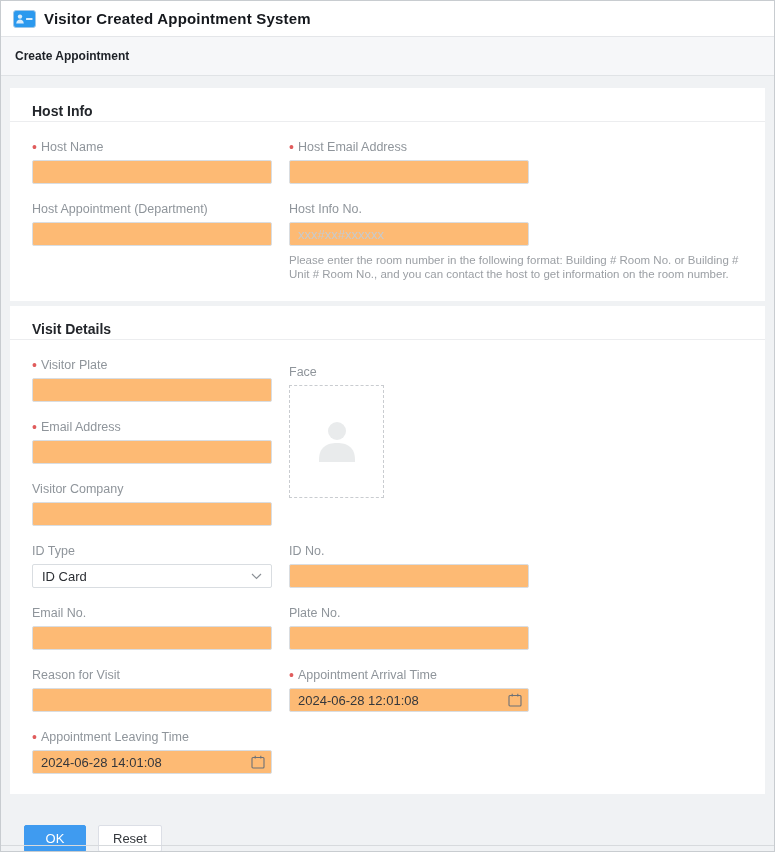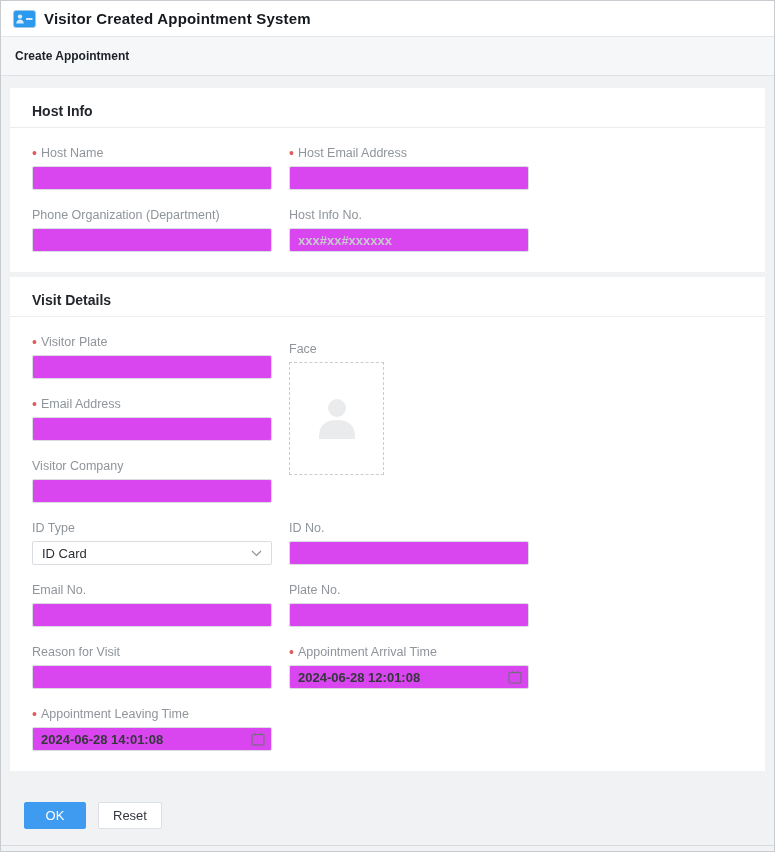--- a/index.html
+++ b/index.html
@@ -11,31 +11,31 @@
   .appbar { height:36px; background:#ffffff; border-bottom:1px solid #e4e6e9; display:flex; align-items:center; padding:0 12px; gap:8px; }
   .appbar .title { font-size:15px; font-weight:700; color:#15181d; letter-spacing:.2px; }
 
   
   .subheader { height:39px; background:#f6f7f9; border-bottom:1px solid #e0e3e6; display:flex; align-items:center; padding:0 14px; }
   .subheader .title { font-size:12px; font-weight:700; color:#1d2127; }
 
   .content { padding:12px 9px 0; }
 
   .card { background:#ffffff; margin-bottom:5px; }
-  .card-title { padding:15px 22px 8px; border-bottom:1px solid #ecedef; font-size:14px; font-weight:700; color:#23262b; }
+  .card-title { padding:15px 22px 2px; border-bottom:1px solid #ecedef; font-size:14px; font-weight:700; color:#23262b; }
   .card-body { padding:18px 22px 20px; }
 
   .grid { display:grid; grid-template-columns:240px 240px; column-gap:17px; row-gap:18px; align-items:start; }
 
   .field { width:240px; }
   .field-label { display:flex; align-items:center; gap:4px; font-size:12.5px; color:#8f959b; margin-bottom:6px; white-space:nowrap; }
   .req { color:#e05c5c; font-size:14px; line-height:10px; }
 
-  .txt-input { width:100%; height:24px; border:1px solid #d9dde1; border-radius:2px; background:#d946ef;
-               padding:0 8px; font-size:13px; color:#2f3338; font-family:"Liberation Sans", sans-serif; outline:none;font-weight:bold; }
+  .txt-input { width:100%; height:24px; border:1px solid #d9dde1; border-radius:2px; background:#fdba74;
+               padding:0 8px; font-size:13px; color:#2f3338; font-family:"Liberation Sans", sans-serif; outline:none; }
   .txt-input::placeholder { color:#c6cacd; }
 
   .helper { margin-top:7px; width:467px; font-size:11.5px; line-height:14px; color:#9b9fa4; }
 
   
   .select-box { width:100%; height:24px; border:1px solid #d9dde1; border-radius:2px; background:#fff;
                 display:flex; align-items:center; justify-content:space-between; padding:0 9px; cursor:pointer; }
   .select-box .sel-text { font-size:13px; color:#2b2e33; }
 
   
@@ -94,30 +94,31 @@
           <div class="field">
             <div class="field-label">
               <span class="req">•</span>
               <span>Host Email Address</span>
             </div>
             <input class="txt-input" type="text" value="" style="">
           </div>
 
           <div class="field">
             <div class="field-label">
-              <span>Phone Organization (Department)</span>
+              <span>Host Appointment (Department)</span>
             </div>
             <input class="txt-input" type="text" value="" style="">
           </div>
 
           <div class="field">
             <div class="field-label">
               <span>Host Info No.</span>
             </div>
             <input class="txt-input" type="text" placeholder="xxx#xx#xxxxxx" style="">
+            <div class="helper">Please enter the room number in the following format: Building # Room No. or Building # Unit # Room No., and you can contact the host to get information on the room number.</div>
           </div>
 
         </div>
       </div>
     </div>
 
     <div class="card">
       <div class="card-title">Visit Details</div>
       <div class="card-body">
         <div class="grid">

